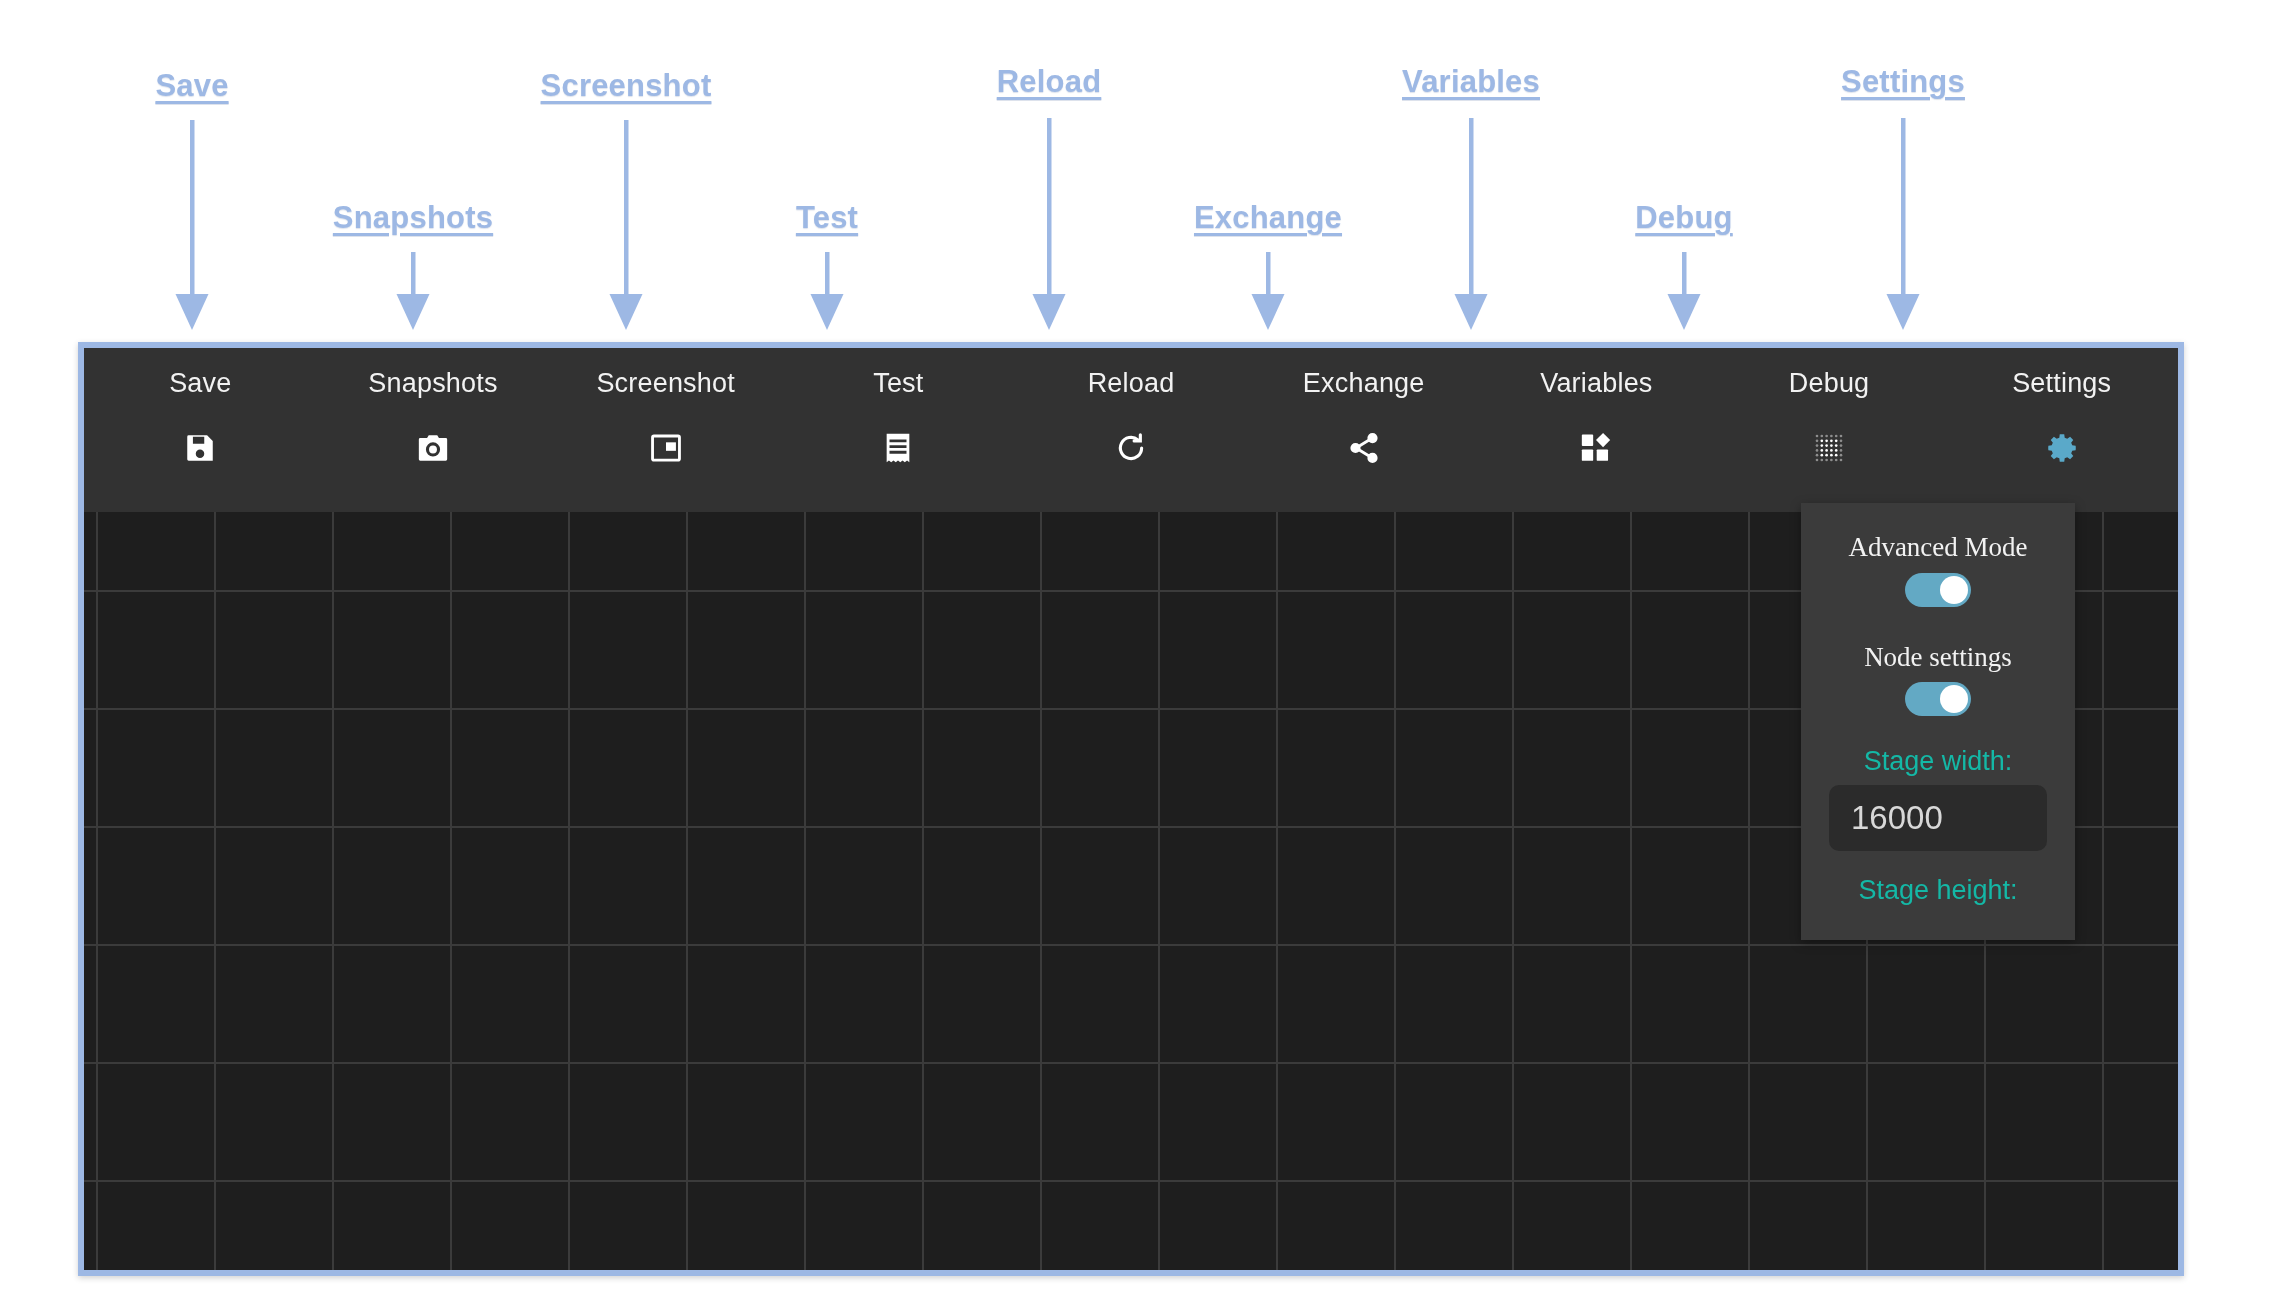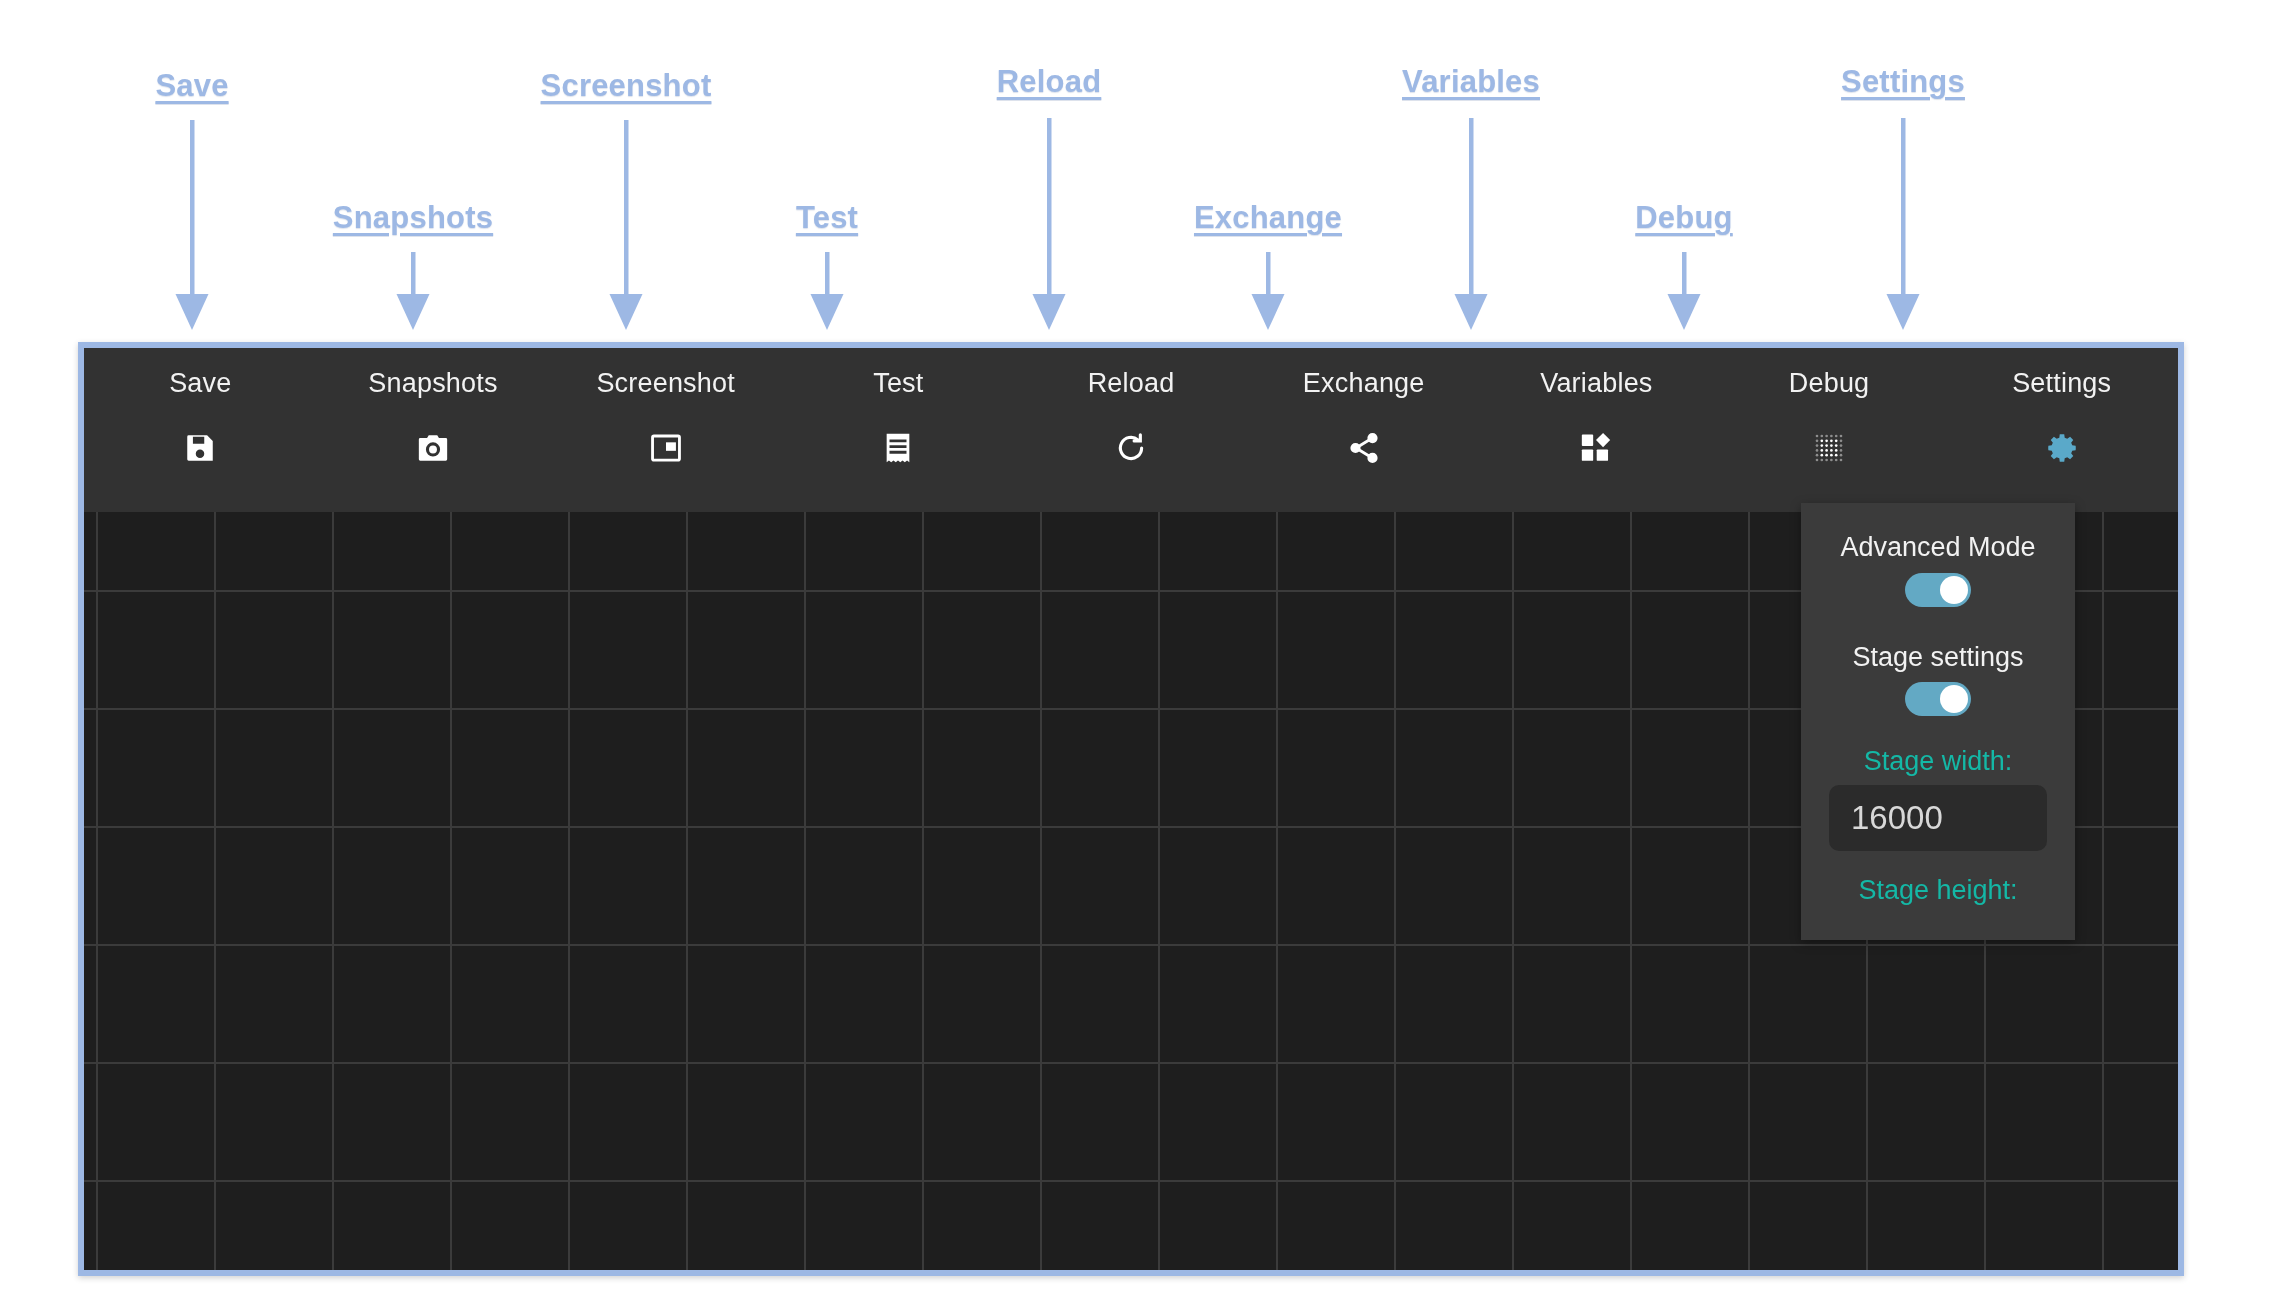--- a/index.html
+++ b/index.html
@@ -132,20 +132,21 @@
     display: flex;
     flex-direction: column;
     align-items: center;
   }
   .panel-label {
     color: #f2f2f2;
     font-size: 27px;
     line-height: 1.1;
     margin: 14px 0 10px 0;
     text-align: left;
+    font-family: Liberation Serif, serif;
   }
   .toggle {
     width: 66px;
     height: 34px;
     border-radius: 17px;
     background: #63a9c4;
     position: relative;
     margin-bottom: 22px;
     cursor: pointer;
   }
@@ -374,21 +375,21 @@
   <div id="settings-panel">
 
     <div class="panel-row">
       <div class="panel-label">Advanced Mode</div>
       <div class="toggle">
         <div class="knob"></div>
       </div>
     </div>
 
     <div class="panel-row">
-      <div class="panel-label">Stage settings</div>
+      <div class="panel-label">Node settings</div>
       <div class="toggle">
         <div class="knob"></div>
       </div>
     </div>
 
     <div class="panel-row">
       <div class="field-label">Stage width:</div>
       <div class="field-box">16000</div>
     </div>
 

